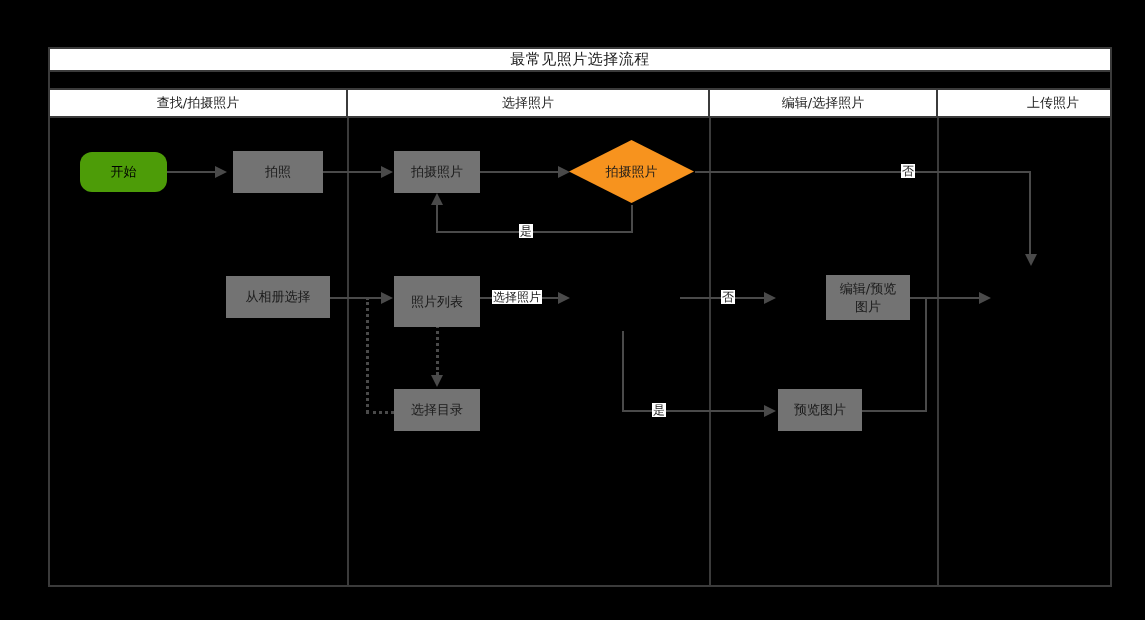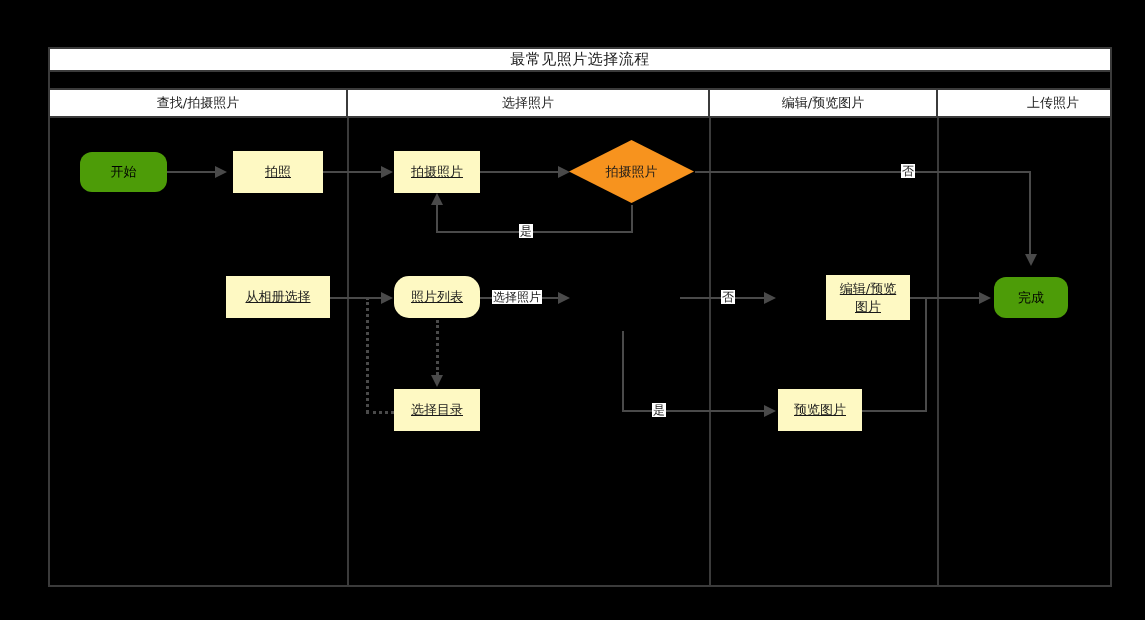--- a/index.html
+++ b/index.html
@@ -90,22 +90,21 @@
     display: flex;
     align-items: center;
     justify-content: center;
     text-align: center;
     font-size: 13px;
     color: #1a1a1a;
     line-height: 1.35;
     z-index: 4;
   }
   .node.proc {
-    background: #fef9c3;
-    text-decoration: underline;
+    background: #737373;
   }
   .node.term {
     background: #4d9c08;
     border-radius: 12px;
     color: #000000;
   }
   .node.decision {
     background: transparent;
   }
   .diamond-shape {
@@ -185,21 +184,21 @@
   </div>
 
   <div class="lane-header-band">
     <div class="lane-head sep" style="left:0px; width:298px;">
       <span>查找/拍摄照片</span>
     </div>
     <div class="lane-head sep" style="left:298px; width:362px;">
       <span>选择照片</span>
     </div>
     <div class="lane-head sep" style="left:660px; width:228px;">
-      <span>编辑/预览图片</span>
+      <span>编辑/选择照片</span>
     </div>
     <div class="lane-head" style="left:888px; width:172px;margin-left:29px;">
       <span>上传照片</span>
     </div>
   </div>
 
   <div class="lane-divider" style="left:347px;"></div>
   <div class="lane-divider" style="left:709px;"></div>
   <div class="lane-divider" style="left:937px;"></div>
 
@@ -257,27 +256,26 @@
 
   <div class="node proc" style="left:394px; top:151px; width:86px; height:42px;">拍摄照片</div>
 
   <div class="node decision" style="left:569px; top:140px; width:125px; height:63px;">
     <div class="diamond-shape"></div>
     <span>拍摄照片</span>
   </div>
 
   <div class="node proc" style="left:226px; top:276px; width:104px; height:42px;">从相册选择</div>
 
-  <div class="node proc" style="left:394px; top:276px; width:86px; height:42px;border-radius:15px;">照片列表</div>
+  <div class="node proc" style="left:394px; top:276px; width:86px; height:51px;">照片列表</div>
 
   <div class="node proc" style="left:394px; top:389px; width:86px; height:42px;">选择目录</div>
 
 
   <div class="node proc" style="left:778px; top:275px; width:84px; height:45px; flex-direction:column;margin-left:48px;">
     <span>编辑/预览</span>
     <span>图片</span>
   </div>
 
   <div class="node proc" style="left:778px; top:389px; width:84px; height:42px;">预览图片</div>
 
-  <div class="node term" style="left:994px; top:277px; width:74px; height:41px;">完成</div>
 
 </div>
 
 </body></html>

